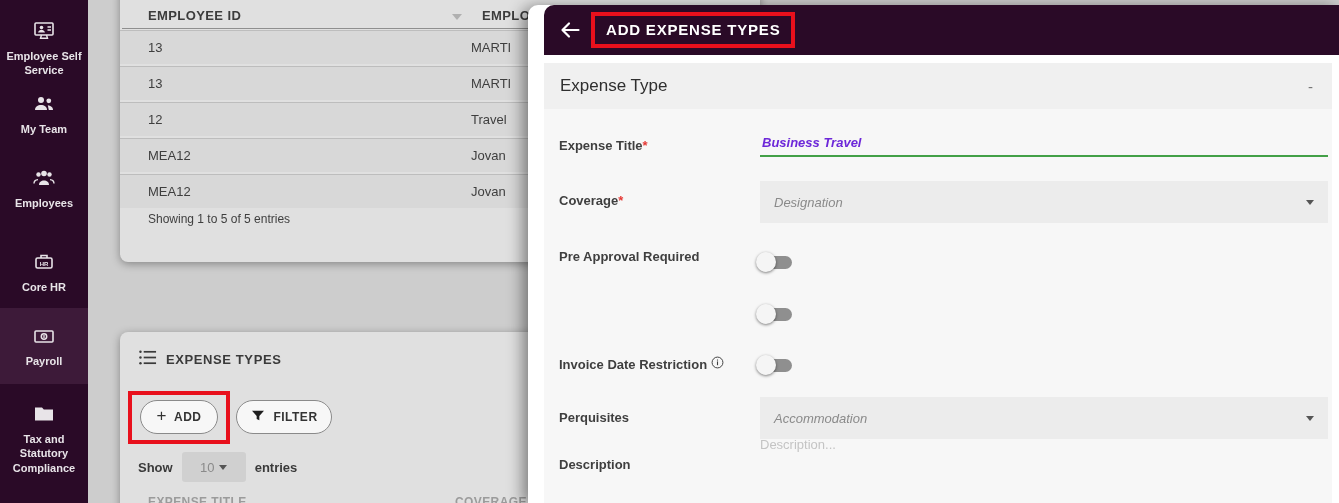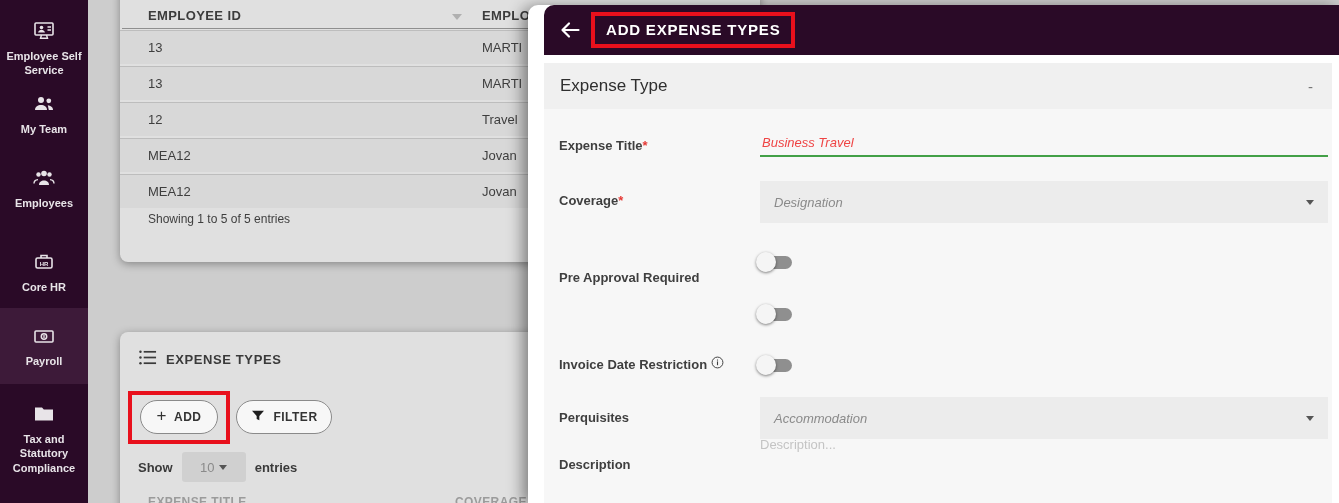--- a/index.html
+++ b/index.html
@@ -24,21 +24,21 @@
   .th-row { position:absolute; left:0; top:22px; width:100%; height:22px; }
   .th { position:absolute; font-size:13px; font-weight:700; letter-spacing:.4px; color:#3c3c3c; }
   .th.c1 { left:28px; } .th.c2 { left:362px; }
   .sort-caret { position:absolute; left:332px; top:6px; width:0; height:0;
     border-left:5px solid transparent; border-right:5px solid transparent; border-top:6px solid #b0b0b0; }
   .hdr-line { position:absolute; left:2px; right:2px; top:42px; border-bottom:1px solid #8f8f8f; }
   .t-rows { position:absolute; left:0; top:44px; width:100%; }
   .t-row { position:relative; height:34px; background:#d8d8d8; margin-bottom:2px;
     border-top:1px solid #bdbdbd; font-size:13px; color:#3e3e3e; }
   .t-row .cell { position:absolute; top:9px; }
-  .t-row .cell.c1 { left:28px; } .t-row .cell.c2 { left:362px; }
+  .t-row .cell.c1 { left:28px; } .t-row .cell.c2 { left:351px; }
   .t-footer { position:absolute; left:28px; top:226px; font-size:12px; color:#3e3e3e; }
   
   .exp-card { left:120px; top:332px; width:640px; height:220px; }
   .exp-header { position:absolute; left:18px; top:16px; display:flex; align-items:center; gap:9px; }
   .exp-title { font-size:13px; font-weight:700; letter-spacing:.6px; color:#3a3a3a; }
   .pill-btn { position:absolute; height:34px; border:1px solid #8a8a8a; border-radius:17px;
     background:#f7f7f7; display:flex; align-items:center; justify-content:center; gap:7px;
     font-size:12px; font-weight:700; letter-spacing:.5px; color:#333; cursor:pointer; }
   .add-btn { left:20px; top:68px; width:78px; }
   .filter-btn { left:116px; top:68px; width:96px; }
@@ -63,36 +63,36 @@
   .panel-title-box { margin-left:7px; border:4px solid #e8101c; padding:5px 11px; }
   .panel-title { color:#ffffff; font-size:15px; font-weight:700; letter-spacing:.8px; }
   .panel-body { position:absolute; left:16px; top:58px; width:788px; height:440px; background:#f7f7f7; }
   .section-bar { position:absolute; left:0; top:0; width:788px; height:46px; background:#f0f0f0;
     display:flex; align-items:center; justify-content:space-between; padding:0 16px; }
   .section-title { font-size:17px; color:#2f2f2f; }
   .collapse-btn { font-size:15px; color:#777; cursor:pointer; padding:0 3px; }
   .f-label { position:absolute; left:15px; font-size:13px; font-weight:700; color:#3f3f3f; width:190px; line-height:1.35; }
   .req { color:#e53935; }
   .f-input { position:absolute; left:216px; width:568px; height:28px; border:none; outline:none;
-    background:transparent; border-bottom:2px solid #43a047; color:#ef4444; font-style:italic;
-    font-size:13px; font-family:"Liberation Sans", sans-serif; padding:0 2px; }
+    background:transparent; border-bottom:2px solid #43a047; color:#6d28d9; font-style:italic;
+    font-size:13px; font-family:"Liberation Sans", sans-serif; padding:0 2px;font-weight:bold; }
   .f-select { position:absolute; left:216px; width:568px; height:42px; background:#ececec;
     display:flex; align-items:center; cursor:pointer; padding:0 14px; }
   .f-select .sel-val { font-size:13px; font-style:italic; color:#8a8a8a; flex:1; }
   .toggle { position:absolute; left:212px; width:38px; height:20px; cursor:pointer; }
   .toggle .track { position:absolute; left:4px; top:4px; width:32px; height:13px; background:#8f8f8f; border-radius:7px; }
   .toggle .knob { position:absolute; left:0; top:0; width:20px; height:20px; border-radius:50%;
     background:#f5f5f5; box-shadow:0 1px 3px rgba(0,0,0,.5); }
   .info-ic { width:13px; height:13px; margin-top:4px; cursor:pointer; }
   .f-textarea { position:absolute; left:216px; top:374px; width:568px; height:60px; border:none; outline:none;
     background:transparent; resize:none; font-size:13px; font-family:"Liberation Sans", sans-serif; color:#555; }
   .f-textarea::placeholder { color:#c4c4c4; }
   .row-title-label { top:74px; } .row-title-input { top:66px; }
   .row-cov-label { top:129px; } .row-cov-select { top:118px; }
-  .row-pre-label { top:185px;margin-top:21px; } .row-pre-toggle { top:189px; }
+  .row-pre-label { top:185px; } .row-pre-toggle { top:189px; }
   .row-kit-label { top:237px; } .row-kit-toggle { top:241px; }
   .row-inv-label { top:289px; } .row-inv-toggle { top:292px; }
   .row-per-label { top:346px; } .row-per-select { top:334px; }
   .row-desc-label { top:393px; }
 </style>
 </head>
 <body>
 
 <nav class="sidebar">
   <div class="side-item si1">

